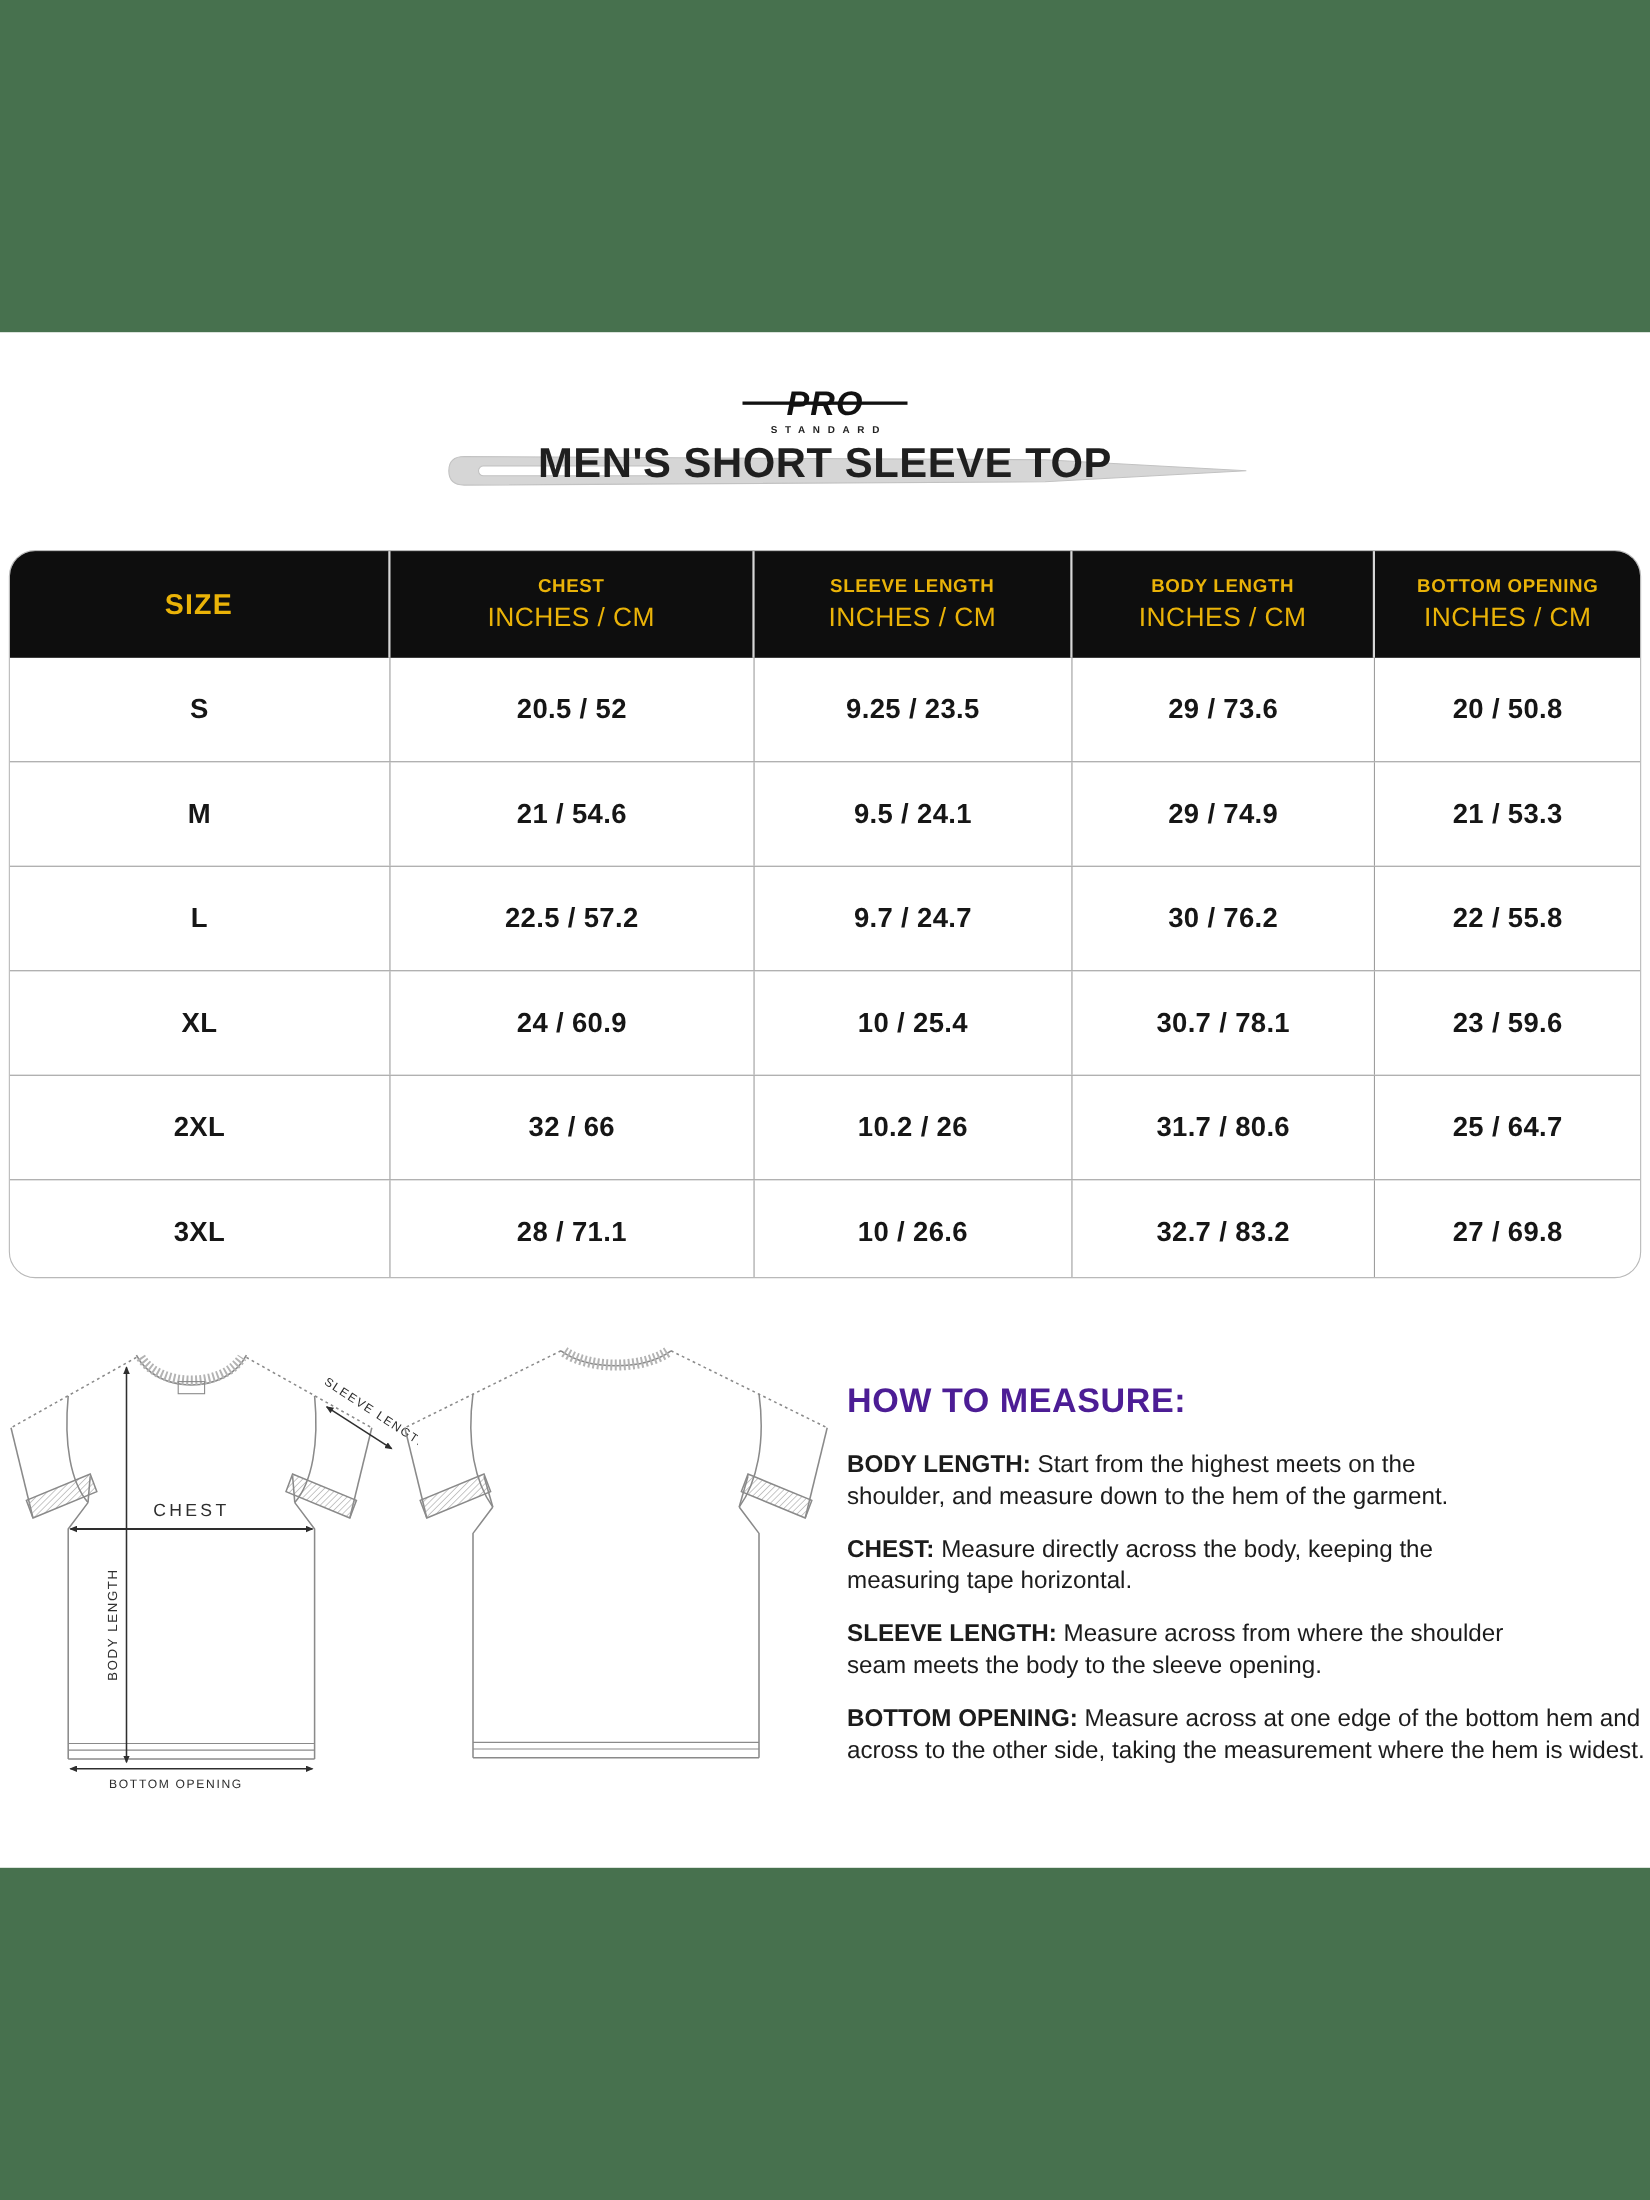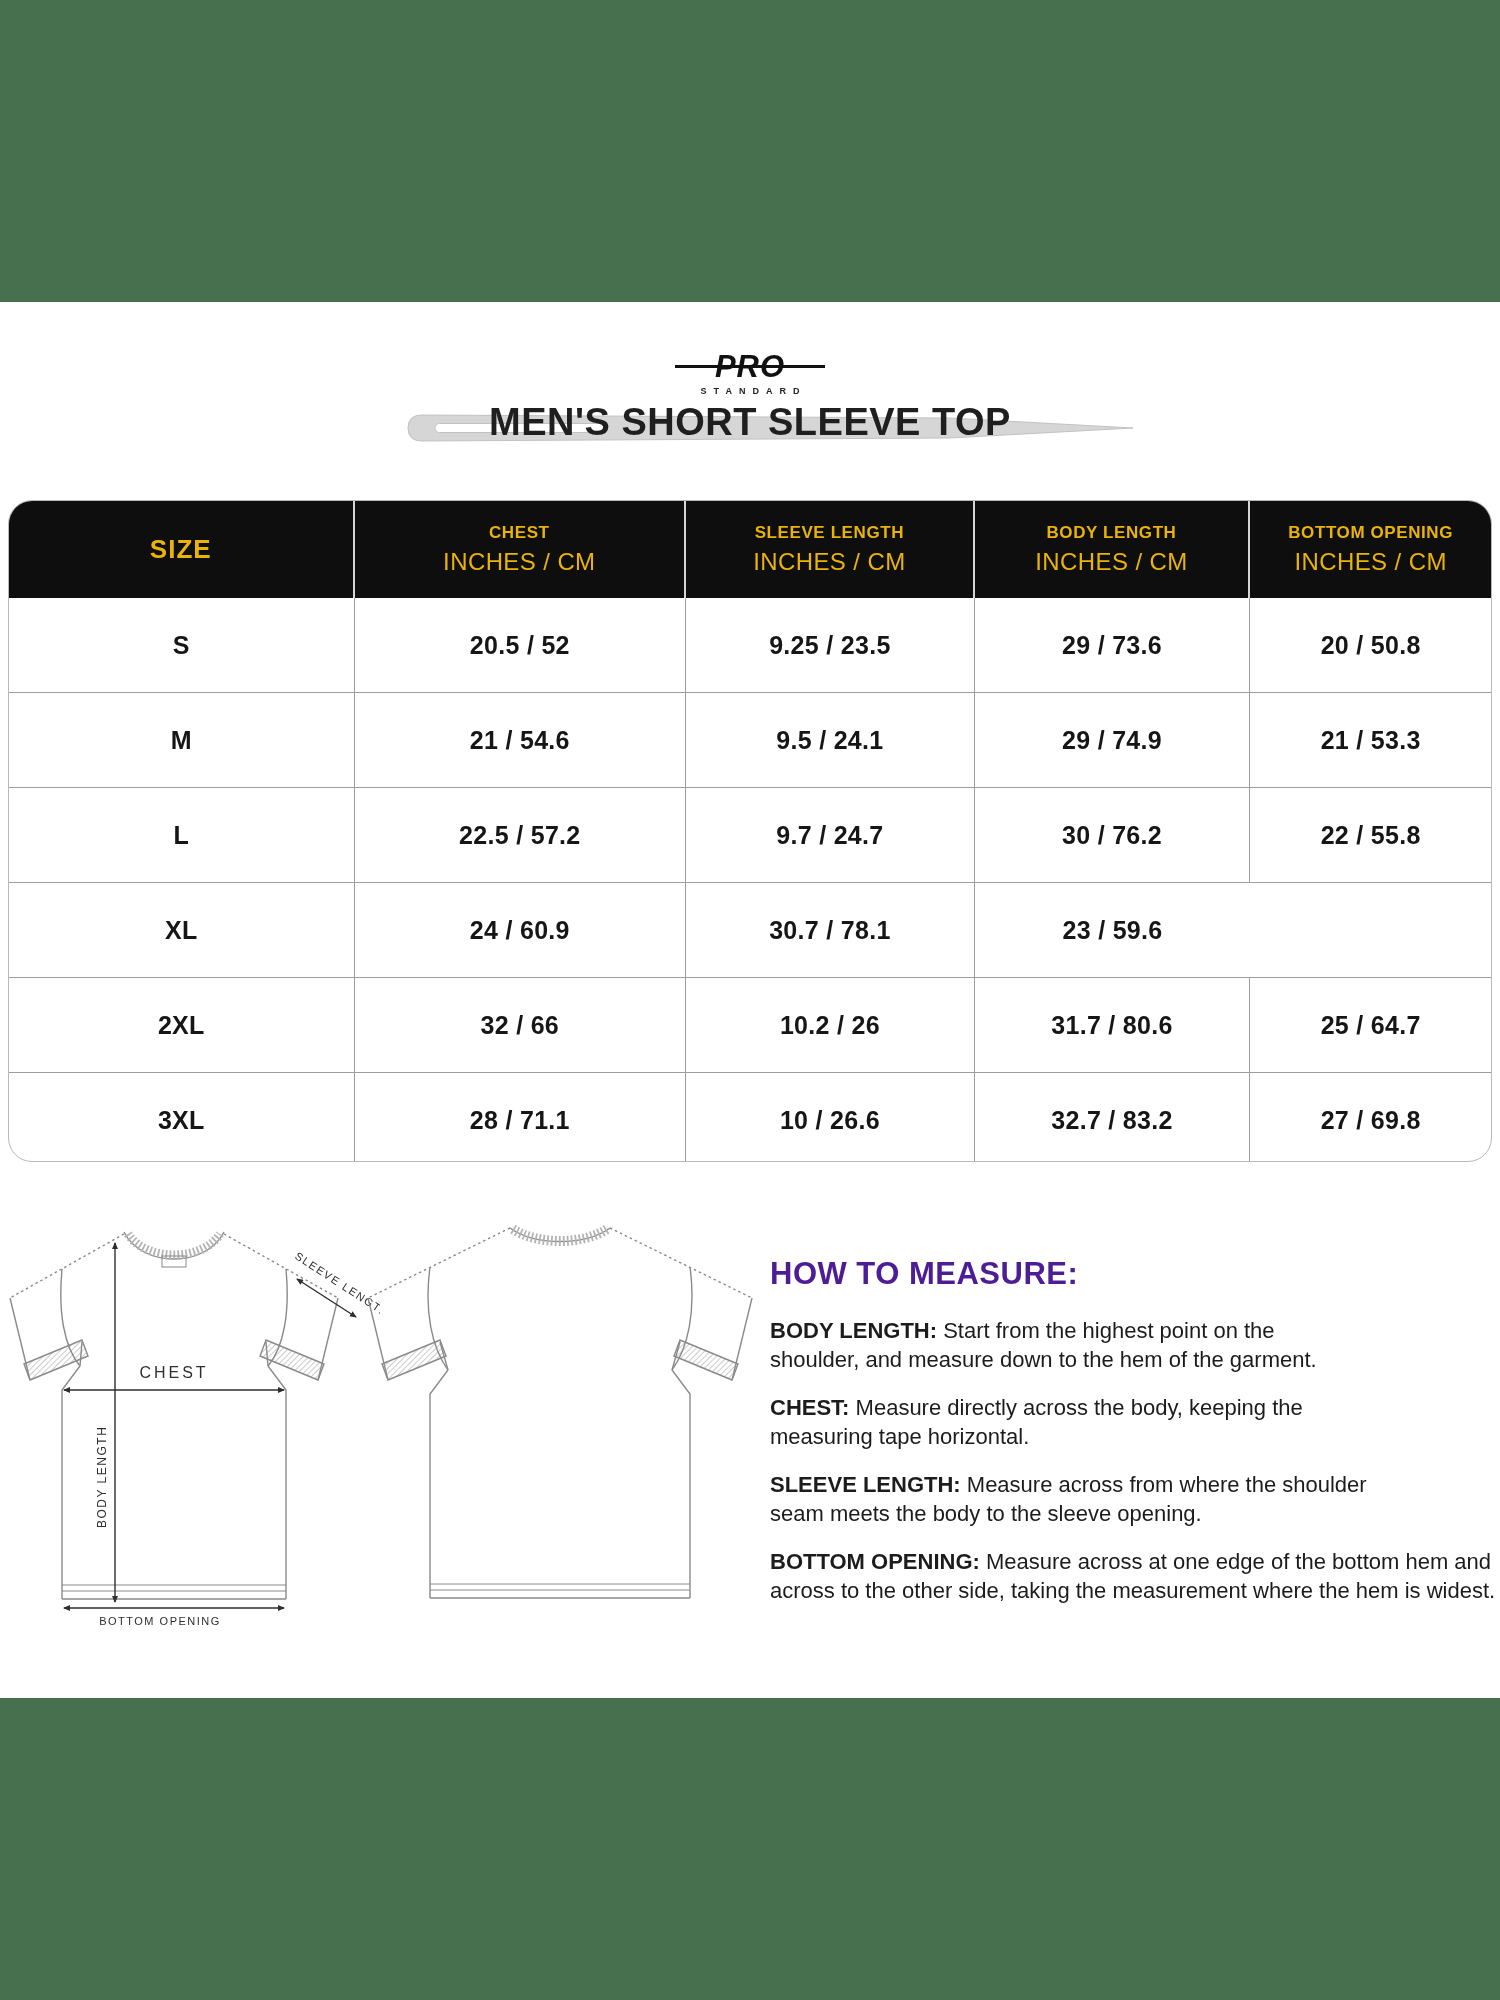--- a/index.html
+++ b/index.html
@@ -123,20 +123,21 @@
   <div class="trow">
     <div class="td">L</div>
     <div class="td">22.5 / 57.2</div>
     <div class="td">9.7 / 24.7</div>
     <div class="td">30 / 76.2</div>
     <div class="td">22 / 55.8</div>
   </div>
   <div class="trow">
     <div class="td">XL</div>
     <div class="td">24 / 60.9</div>
+    <div class="td">10 / 25.4</div>
     <div class="td">30.7 / 78.1</div>
     <div class="td">23 / 59.6</div>
   </div>
   <div class="trow">
     <div class="td">2XL</div>
     <div class="td">32 / 66</div>
     <div class="td">10.2 / 26</div>
     <div class="td">31.7 / 80.6</div>
     <div class="td">25 / 64.7</div>
   </div>
@@ -229,21 +230,21 @@
     <path d="M148,158 L130,182 L130,386"></path>
     <path d="M372,158 L390,182 L390,386"></path>
     <path d="M130,386 L390,386"></path>
     <path d="M130,372 L390,372" stroke-width="1"></path>
     <path d="M130,378 L390,378" stroke-width="1"></path>
   </g>
 </svg>
 
 <div class="howto">
   <h2>HOW TO MEASURE:</h2>
-  <p><span class="term">BODY LENGTH:</span> <span class="desc">Start from the highest point on the
+  <p><span class="term">BODY LENGTH:</span> <span class="desc">Start from the highest meets on the
 shoulder, and measure down to the hem of the garment.</span></p>
   <p><span class="term">CHEST:</span> <span class="desc">Measure directly across the body, keeping the
 measuring tape horizontal.</span></p>
   <p><span class="term">SLEEVE LENGTH:</span> <span class="desc">Measure across from where the shoulder
 seam meets the body to the sleeve opening.</span></p>
   <p><span class="term">BOTTOM OPENING:</span> <span class="desc">Measure across at one edge of the bottom hem and
 across to the other side, taking the measurement where the hem is widest.</span></p>
 </div>
 
 </body></html>

